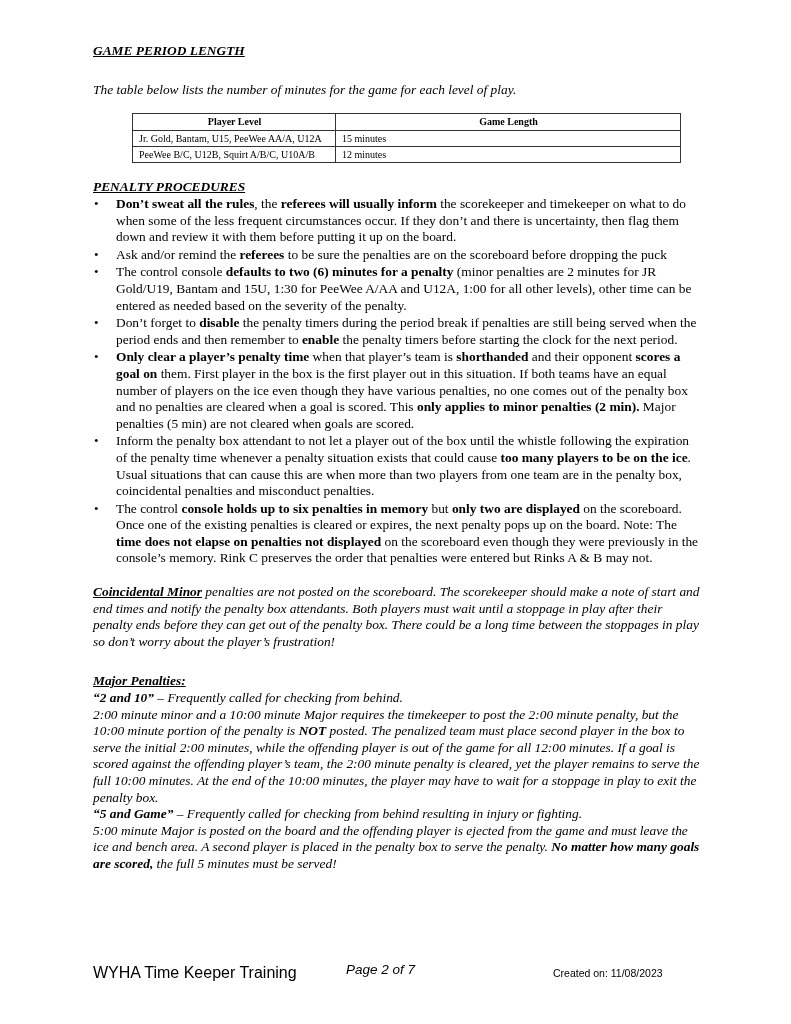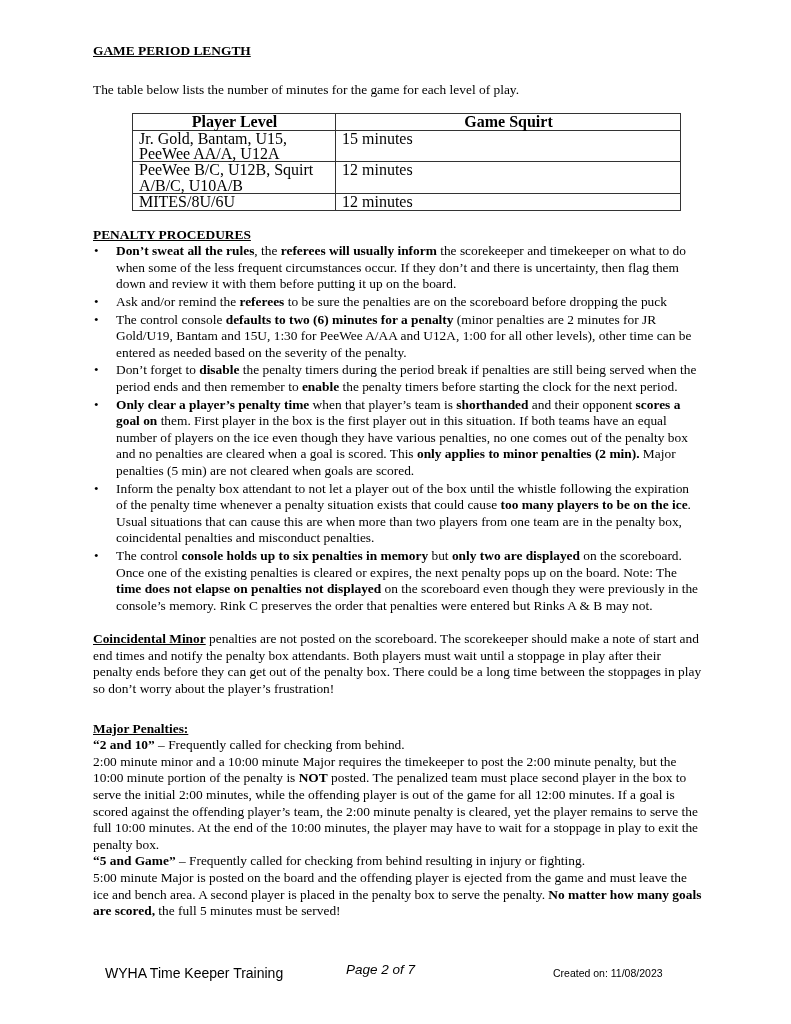--- a/index.html
+++ b/index.html
@@ -3,74 +3,70 @@
 <meta charset="utf-8">
 <style>
   html, body { margin: 0; padding: 0; background: #ffffff; }
   body {
     width: 791px; height: 1024px; position: relative; overflow: hidden;
     font-family: "Liberation Serif", "DejaVu Serif", serif;
     font-size: 13.4px; line-height: 16.6px; color: #000;
   }
   .page { position: absolute; left: 93px; top: 43px; width: 610px; }
   .heading { font-weight: bold; text-decoration: underline; margin: 0; }
-  p { margin: 0; }
+  p { margin: 0; font-style: italic; }
   .intro { margin-bottom: 15px; margin-top: 22px; }
   table.levels {
     border-collapse: collapse; margin-left: 39px; width: 549px;
     margin-bottom: 16px;
   }
   table.levels th, table.levels td {
     border: 1px solid #333; padding: 0 5px 0 6px; vertical-align: top;
-    font-size: 16px; line-height: 15.4px; text-align: left; font-weight: normal;
+    font-size: 10px; line-height: 15.4px; text-align: left; font-weight: normal;
   }
   table.levels th { font-weight: bold; text-align: center; }
   table.levels .c1 { width: 191px; }
   ul.bullets { list-style: none; margin: 0; padding: 0; margin-bottom: 17px; }
   ul.bullets li { position: relative; padding-left: 23px; margin-bottom: 1px; }
   ul.bullets li .dot {
     position: absolute; left: 1px; top: 0; font-size: 13px;
   }
   b { font-weight: bold; }
   .para { margin-bottom: 23px; }
   .u { text-decoration: underline; font-weight: bold; }
   .footer {
     position: absolute; top: 962px; left: 93px; width: 570px; height: 20px;
     font-family: "Liberation Sans", "DejaVu Sans", sans-serif;
   }
-  .footer .left { position: absolute; left: 12px; top: 3px; font-size: 14px; }
+  .footer .left { position: absolute; left: 0; top: 3px; font-size: 16px; }
   .footer .center { position: absolute; left: 253px; top: 0; font-size: 13.5px; font-style: italic; }
   .footer .right { position: absolute; left: 460px; top: 3px; font-size: 10.5px; }
 </style>
 </head>
 <body>
 
 <div class="page">
 
   <p class="heading">GAME PERIOD LENGTH</p>
   <p class="intro">The table below lists the number of minutes for the game for each level of play.</p>
 
   <table class="levels">
     <thead>
       <tr>
         <th class="c1">Player Level</th>
-        <th>Game Squirt</th>
+        <th>Game Length</th>
       </tr>
     </thead>
     <tbody>
       <tr>
         <td class="c1">Jr. Gold, Bantam, U15, PeeWee AA/A, U12A</td>
         <td>15 minutes</td>
       </tr>
       <tr>
         <td class="c1">PeeWee B/C, U12B, Squirt A/B/C, U10A/B</td>
-        <td>12 minutes</td>
-      </tr>
-      <tr>
-        <td class="c1">MITES/8U/6U</td>
         <td>12 minutes</td>
       </tr>
     </tbody>
   </table>
 
   <p class="heading">PENALTY PROCEDURES</p>
   <ul class="bullets" id="bullets">
       <li><span class="dot">•</span><b>Don’t sweat all the rules</b><span>, the </span><b>referees will usually inform</b><span> the scorekeeper and timekeeper on what to do when some of the less frequent circumstances occur.  If they don’t and there is uncertainty, then flag them down and review it with them before putting it up on the board.</span></li>
       <li><span class="dot">•</span><span>Ask and/or remind the </span><b>referees</b><span> to be sure the penalties are on the scoreboard before dropping the puck</span></li>
       <li><span class="dot">•</span><span>The control console </span><b>defaults to two (6) minutes for a penalty</b><span> (minor penalties are 2 minutes for JR Gold/U19, Bantam and 15U, 1:30 for PeeWee A/AA and U12A, 1:00 for all other levels), other time can be entered as needed based on the severity of the penalty.</span></li>

